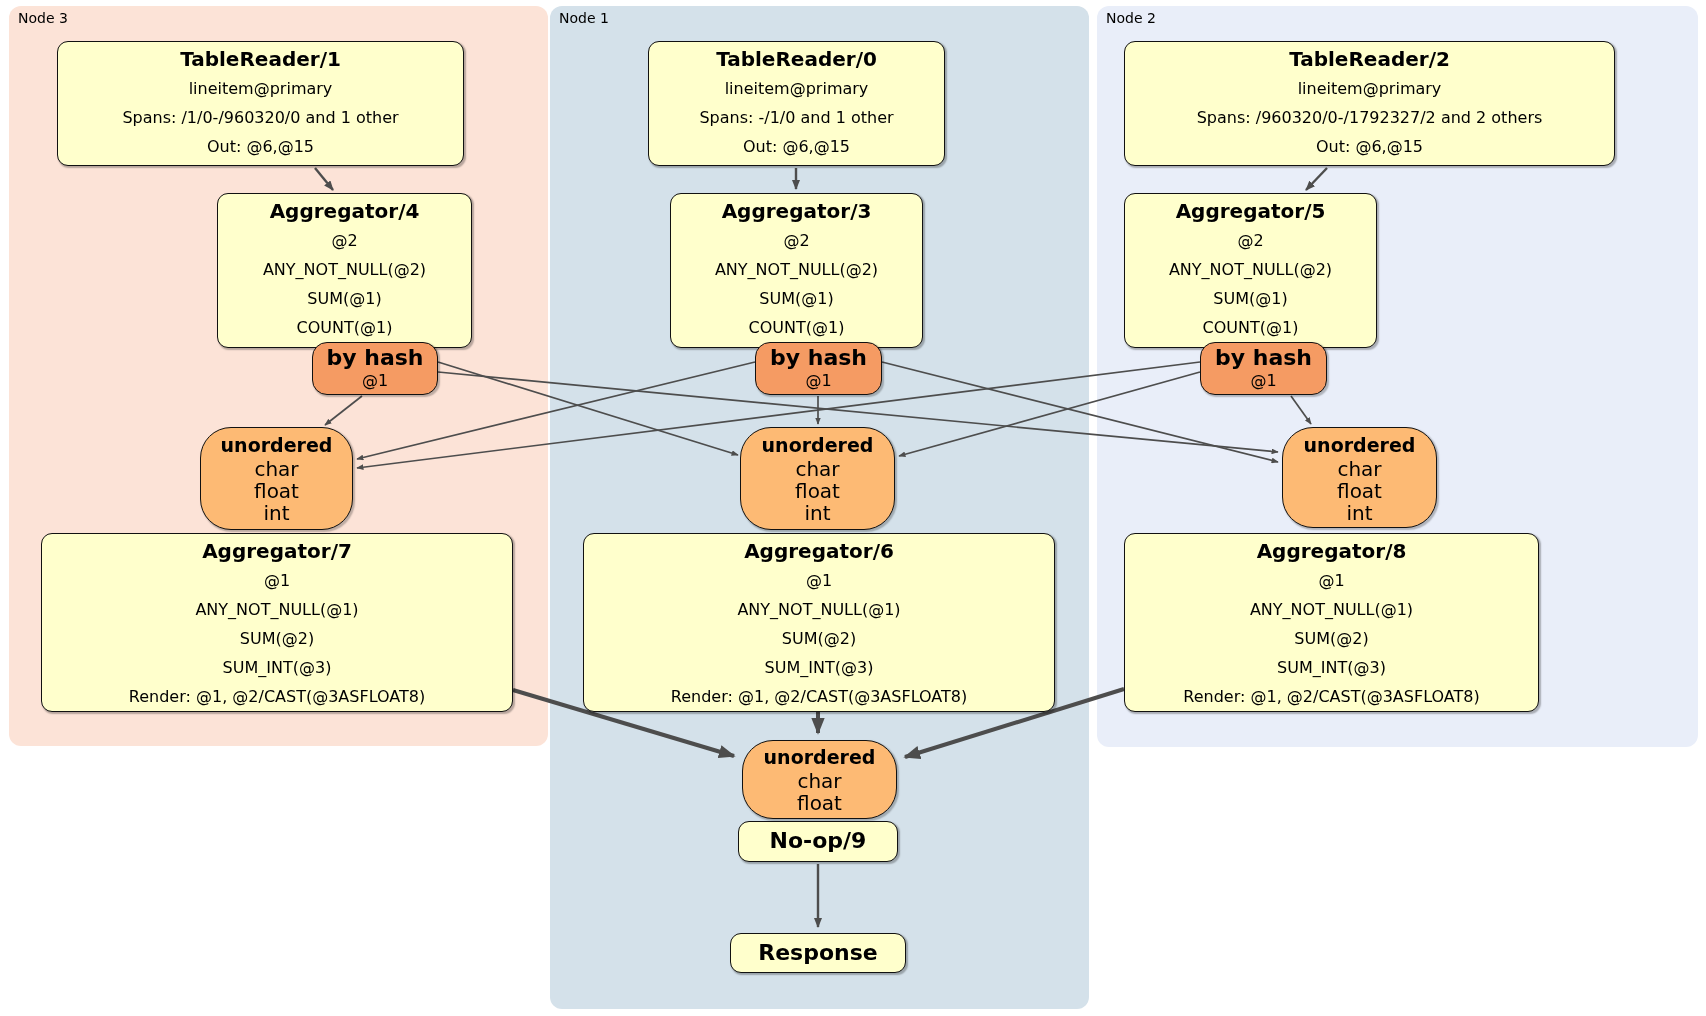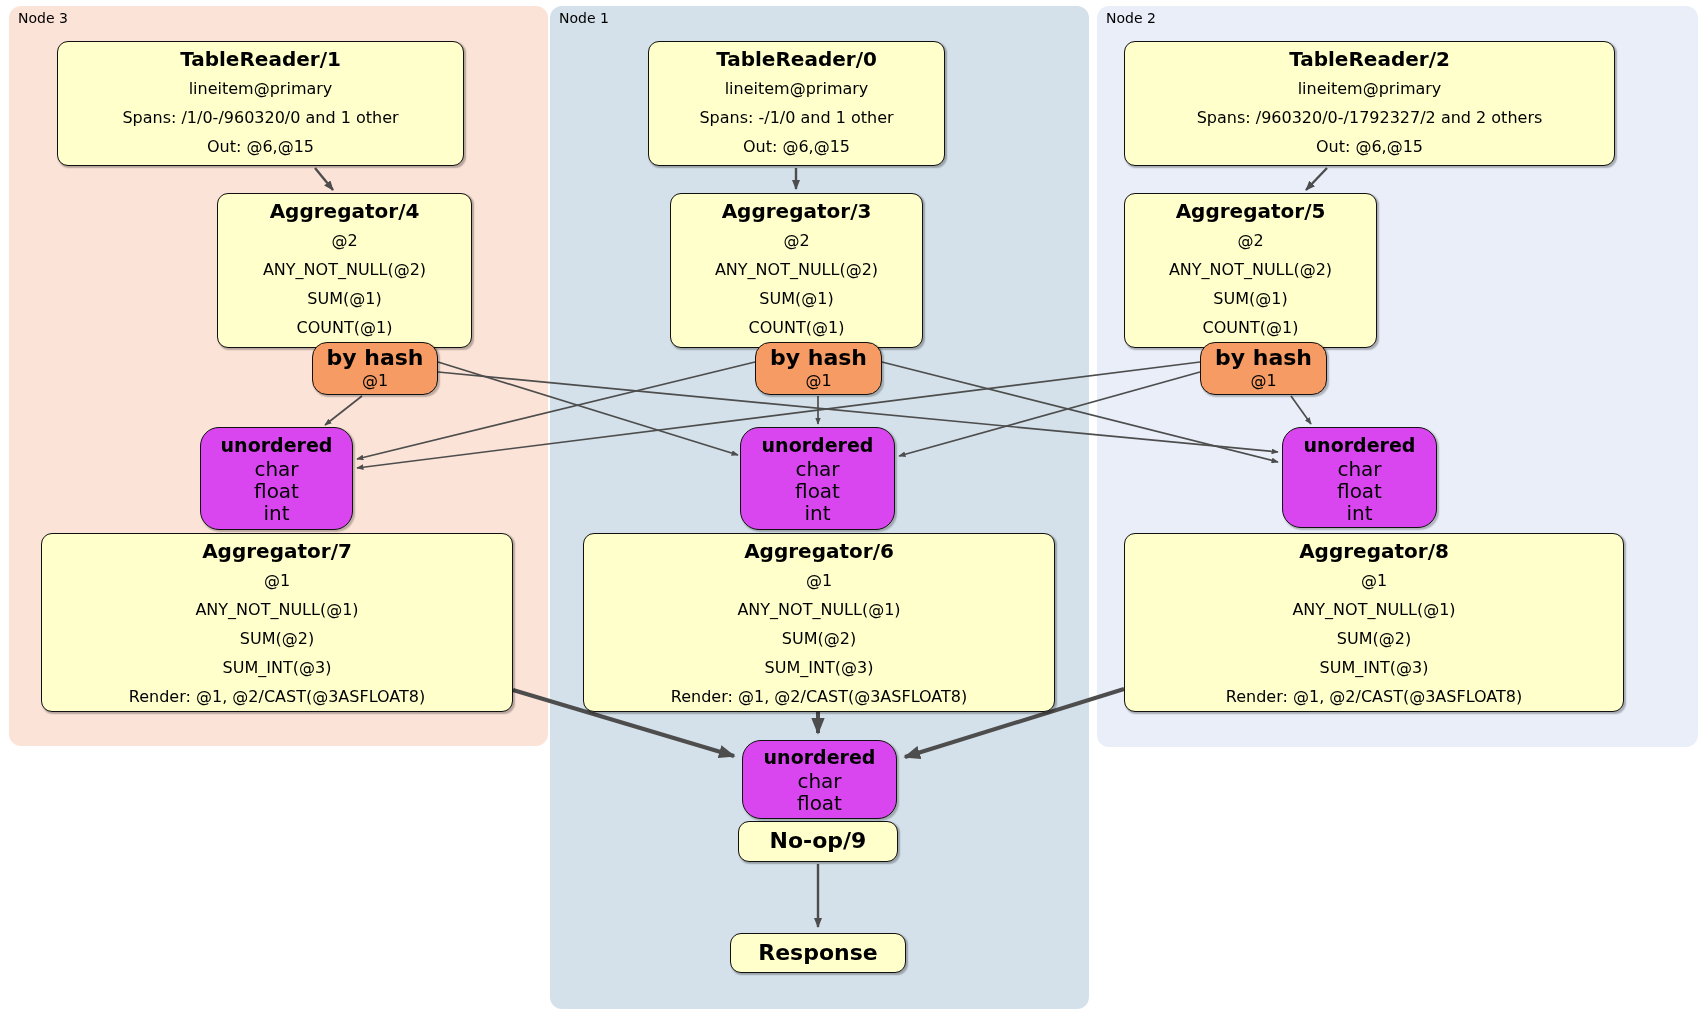--- a/index.html
+++ b/index.html
@@ -22,21 +22,21 @@
   .box .line{font-size:16px;line-height:29px;white-space:nowrap;}
   .tr,.agg{padding-top:3px;}
   .router{
     position:absolute;background:#f59b63;border:1.6px solid #111;border-radius:15px;
     text-align:center;z-index:3;box-sizing:border-box;padding-top:2px;
     box-shadow:1.5px 1.5px 1.5px rgba(0,0,0,0.25);
   }
   .router .title{font-size:22px;font-weight:bold;line-height:25px;}
   .router .line{font-size:16px;line-height:21px;}
   .sync{
-    position:absolute;background:#d946ef;border:1.6px solid #111;border-radius:19px;
+    position:absolute;background:#fdba74;border:1.6px solid #111;border-radius:31px;
     text-align:center;z-index:3;box-sizing:border-box;padding-top:5px;
     box-shadow:1.5px 1.5px 1.5px rgba(0,0,0,0.25);
   }
   .sync .title{font-size:19px;font-weight:bold;line-height:25px;}
   .sync .line{font-size:20px;line-height:22px;}
   .terminal .title{font-size:22px;line-height:37px;}
   
   #r0-tr{left:57px;top:41px;width:407px;height:125px;}
   #r0-aggtop{left:217px;top:193px;width:255px;height:155px;}
   #r0-router{left:312px;top:342px;width:126px;height:53px;}
@@ -44,21 +44,21 @@
   #r0-aggbot{left:41px;top:533px;width:472px;height:179px;}
   #r1-tr{left:648px;top:41px;width:297px;height:125px;}
   #r1-aggtop{left:670px;top:193px;width:253px;height:155px;}
   #r1-router{left:755px;top:342px;width:127px;height:53px;}
   #r1-sync{left:740px;top:427px;width:155px;height:103px;}
   #r1-aggbot{left:583px;top:533px;width:472px;height:179px;}
   #r2-tr{left:1124px;top:41px;width:491px;height:125px;}
   #r2-aggtop{left:1124px;top:193px;width:253px;height:155px;}
   #r2-router{left:1200px;top:342px;width:127px;height:53px;}
   #r2-sync{left:1282px;top:427px;width:155px;height:101px;}
-  #r2-aggbot{left:1124px;top:533px;width:500px;height:179px;}
+  #r2-aggbot{left:1124px;top:533px;width:415px;height:179px;}
   #final-sync{left:742px;top:740px;width:155px;height:79px;padding-top:4px;}
   #final-noop{left:738px;top:821px;width:160px;height:41px;}
   #final-response{left:730px;top:933px;width:176px;height:40px;}
 </style>
 </head>
 <body>
 
 <div id="canvas">
 
   <div class="region" id="region-node3">

